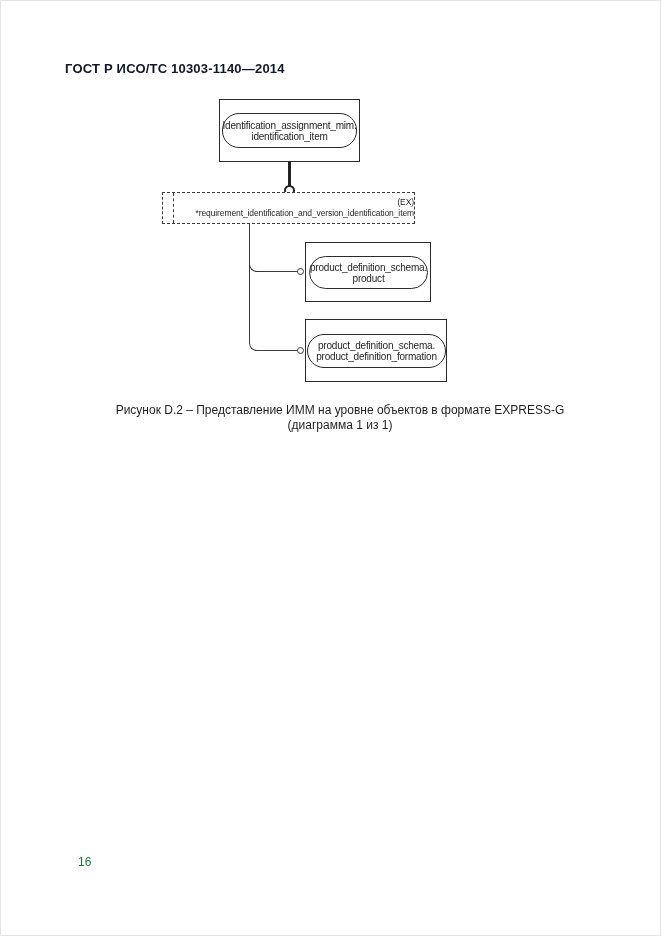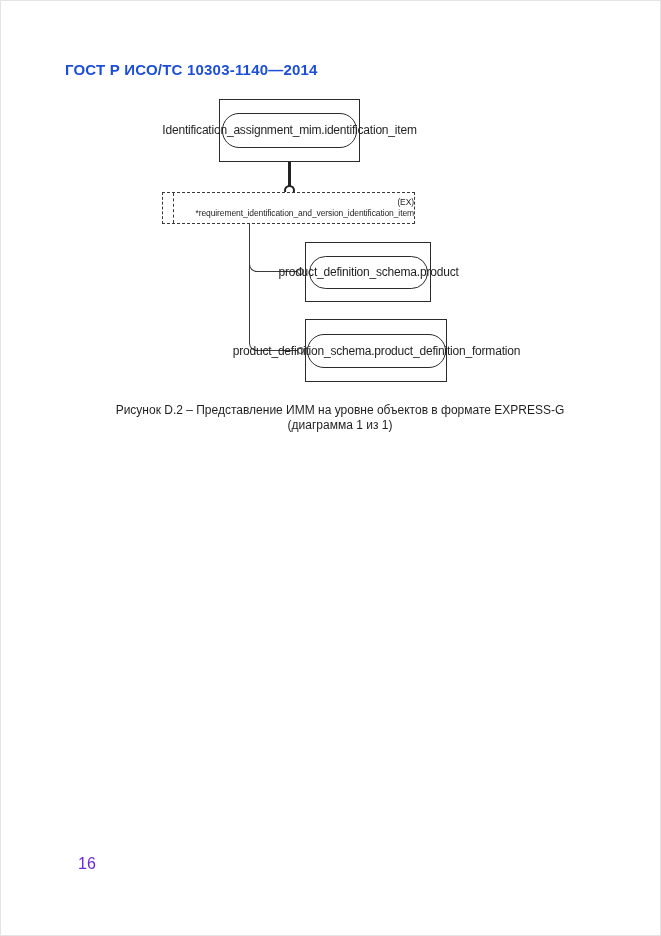--- a/index.html
+++ b/index.html
@@ -14,49 +14,49 @@
     height: 936px;
     background: #ffffff;
     box-shadow: inset 0 0 0 1px #e4e4e4;
     overflow: hidden;
     color: #1f1f1f;
   }
   .doc-header {
     position: absolute;
     left: 65px;
     top: 61px;
-    font-size: 15px;
+    font-size: 13px;
     font-weight: bold;
     letter-spacing: 0.2px;
     white-space: nowrap;
-    color: #1d4ed8;
+    color: #0f172a;
   }
   
   .ebox {
     position: absolute;
     border: 1.5px solid #2b2b2b;
     background: #ffffff;
     box-sizing: border-box;
   }
   .box-top  { left: 219px; top:  99px; width: 141px; height: 63px; }
   .box-mid  { left: 305px; top: 242px; width: 126px; height: 60px; }
   .box-low  { left: 305px; top: 319px; width: 142px; height: 63px; }
   
   .stadium {
     position: absolute;
     border: 1.2px solid #2b2b2b;
     border-radius: 17px;
     background: #ffffff;
     box-sizing: border-box;
     display: flex;
-    flex-direction: row;
+    flex-direction: column;
     align-items: center;
     justify-content: center;
     text-align: center;
-    font-size: 12px;
+    font-size: 10px;
     line-height: 11px;
     letter-spacing: -0.2px;
     color: #1f1f1f;
     white-space: nowrap;
   }
   .stadium-top { left: 2px;  top: 13px; width: 135px; height: 35px; }
   .stadium-mid { left: 3px;  top: 13px; width: 119px; height: 33px; }
   .stadium-low { left: 1px;  top: 14px; width: 139px; height: 34px; }
   
   .thick-line {
@@ -135,22 +135,22 @@
     width: 660px;
     text-align: center;
     font-size: 12px;
     line-height: 14.5px;
     color: #1f1f1f;
   }
   .page-number {
     position: absolute;
     left: 78px;
     top: 855px;
-    font-size: 16px;
-    color: #6d28d9;
+    font-size: 12px;
+    color: #15803d;
   }
 </style>
 </head>
 <body>
 
 <div class="page">
 
   <div class="doc-header">ГОСТ Р ИСО/ТС 10303-1140—2014</div>
 
   <div>

